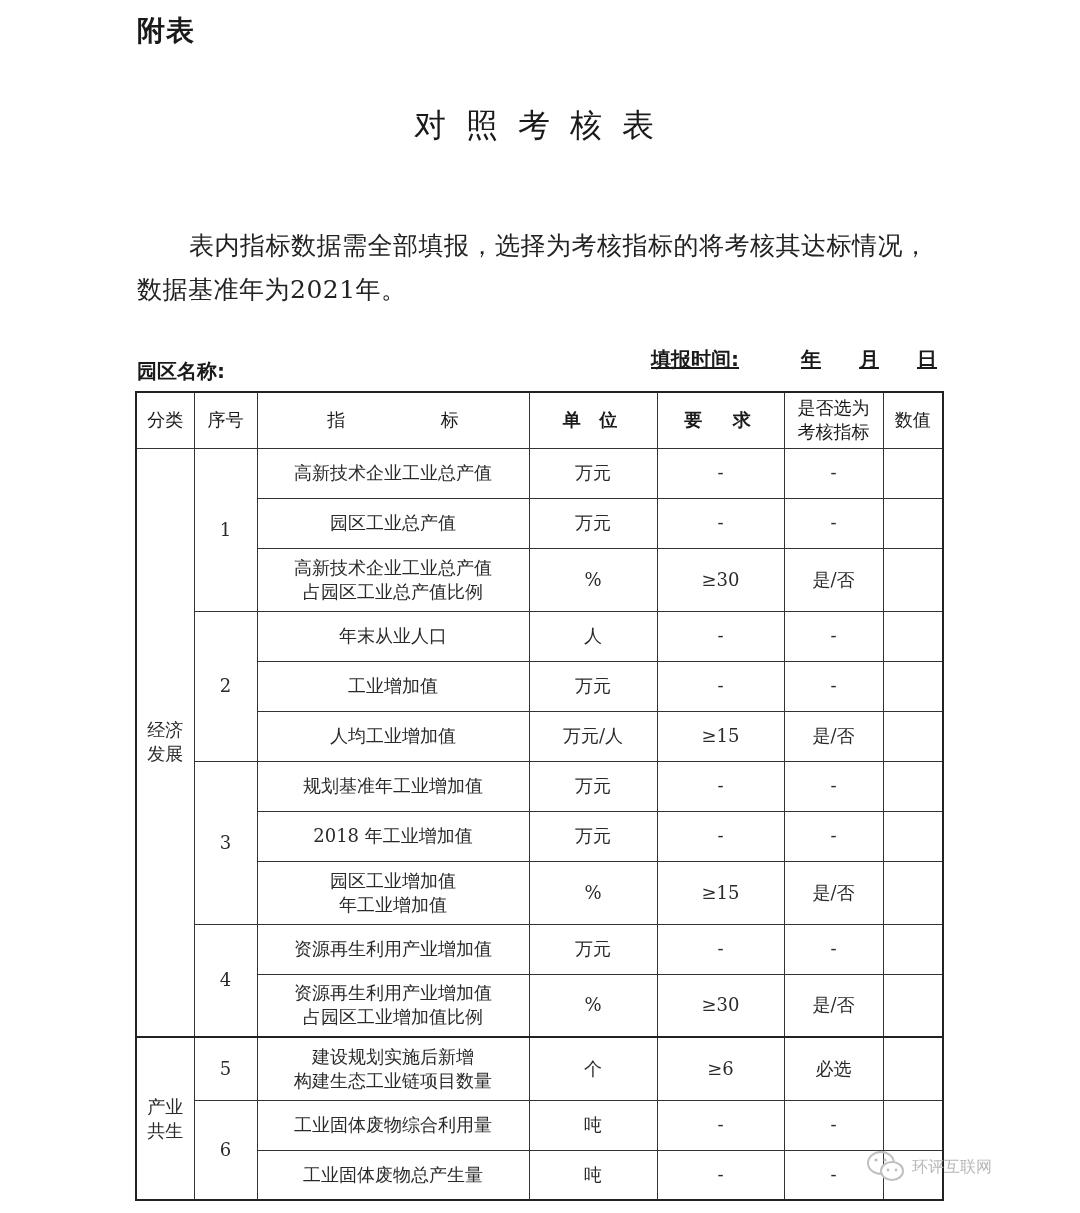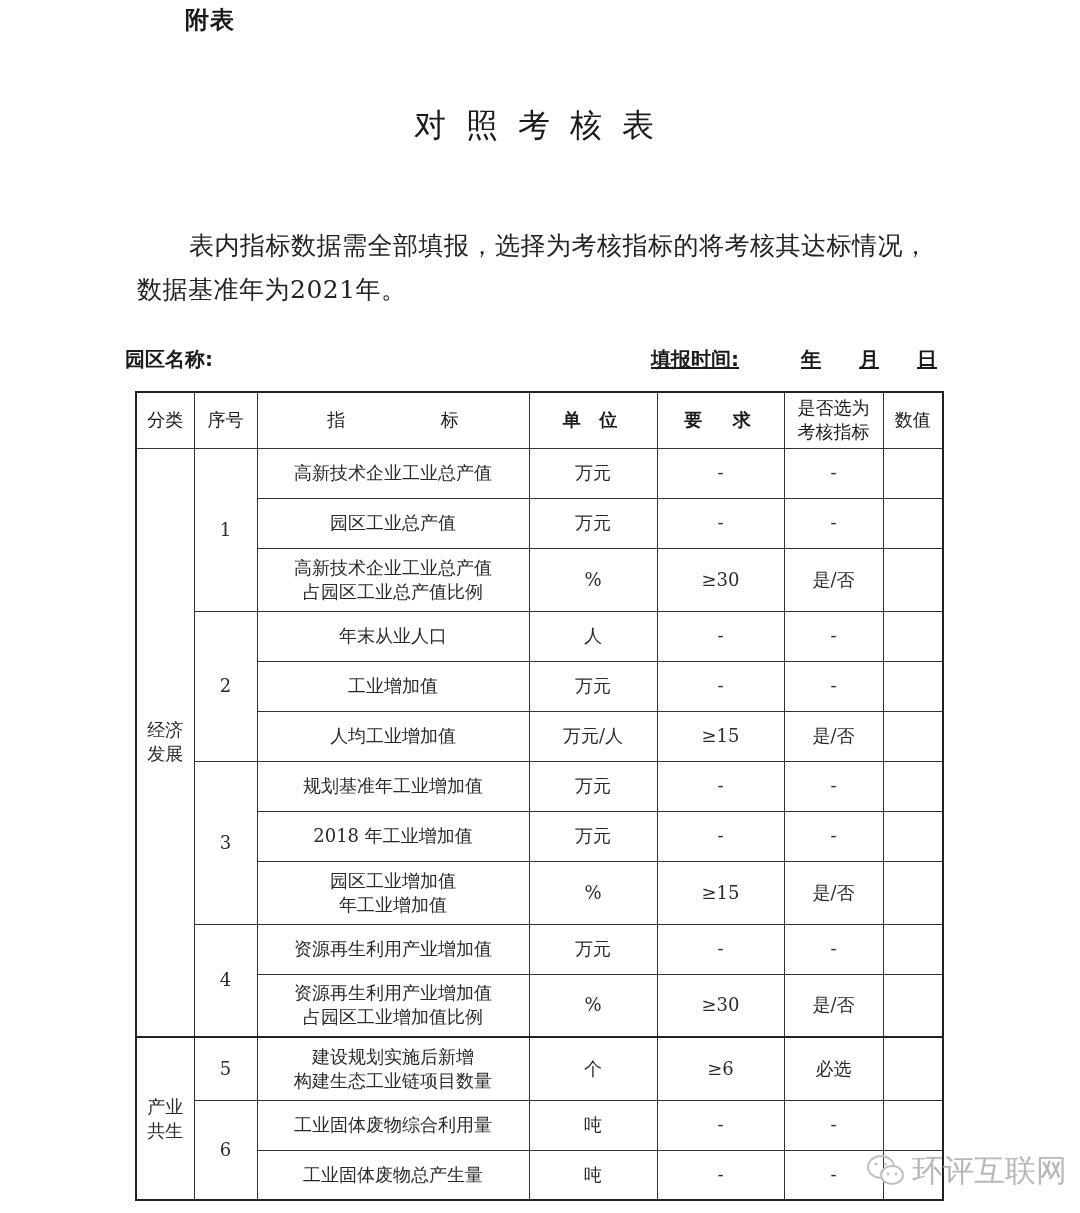--- a/index.html
+++ b/index.html
@@ -1,42 +1,42 @@
 <!DOCTYPE html>
 <html><head>
   <meta charset="utf-8">
   <style>
     html, body { margin: 0; padding: 0; background: #ffffff; }
     body { width: 1080px; height: 1213px; position: relative; overflow: hidden;
            font-family: "DejaVu Serif", "Liberation Serif", serif; color: #1a1a1a; }
     .abs { position: absolute; }
-    .annex { left: 137px; top: 4px; font-size: 24px; font-weight: bold;
-             font-family: "DejaVu Sans", "Liberation Sans", sans-serif; letter-spacing: 1px; margin-left: 48px; }
+    .annex { left: 137px; top: 12px; font-size: 28px; font-weight: bold;
+             font-family: "DejaVu Sans", "Liberation Sans", sans-serif; letter-spacing: 1px; }
     .title { left: 0; width: 1080px; top: 104px; text-align: center; font-size: 32px;
              letter-spacing: 20px; padding-left: 4px; }
     .para { left: 137px; width: 805px; top: 224px; font-size: 25px; line-height: 44px;
             text-indent: 52px; color: #222; letter-spacing: 0.5px; }
     .meta { top: 346px; font-size: 20px; font-weight: bold;
             font-family: "DejaVu Sans", "Liberation Sans", sans-serif; }
-    .meta-left { left: 125px; }
+    .meta-left { left: 137px; margin-top: 12px; }
     .meta-right { left: 651px; width: 290px; display: flex; text-decoration: underline; }
     .meta-right span { display: inline-block; }
     table.ct { position: absolute; left: 135px; top: 391px; width: 807px;
                border-collapse: collapse; table-layout: fixed;
                border: 2.5px solid #222; font-size: 18px; }
     table.ct td, table.ct th { border: 1px solid #333; text-align: center; vertical-align: middle;
                padding: 0; line-height: 24px; font-weight: normal; color: #2a2a2a; }
     table.ct th { font-family: "DejaVu Sans", "Liberation Sans", sans-serif; font-size: 18px; color: #1a1a1a; }
     tr.hdr { height: 56px; }
     tr.h50 { height: 50px; }
     tr.h63 { height: 63px; }
     .sp { letter-spacing: 6px; font-weight: bold; }
     .sp2 { letter-spacing: 28px; padding-left: 28px !important; }
     .watermark { left: 866px; top: 1150px; display: flex; align-items: center; color: #b8b8b8;
-                 font-size: 31px; font-family: "DejaVu Sans", "Liberation Sans", sans-serif; }
+                 font-size: 16px; font-family: "DejaVu Sans", "Liberation Sans", sans-serif; }
     .watermark svg { margin-right: 6px; }
   </style>
 </head>
 <body>
 
 <div class="abs annex">附表</div>
 
 <div class="abs title">对照考核表</div>
 
 <div class="abs para">表内指标数据需全部填报，选择为考核指标的将考核其达标情况，数据基准年为2021年。</div>

